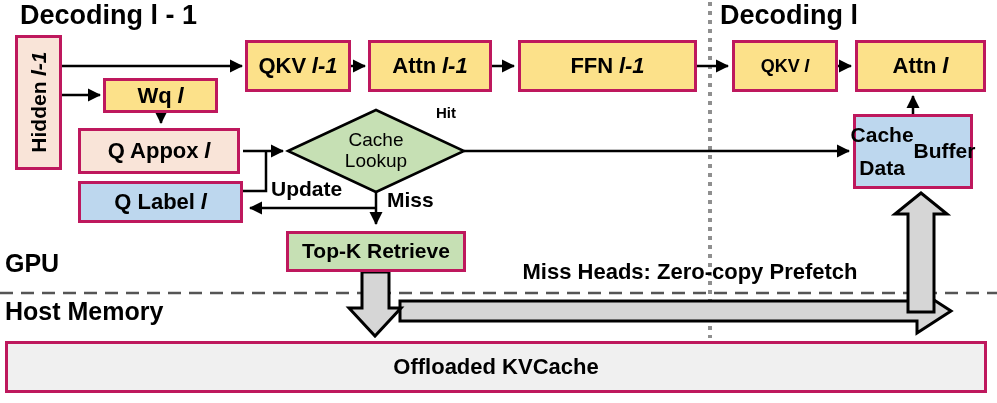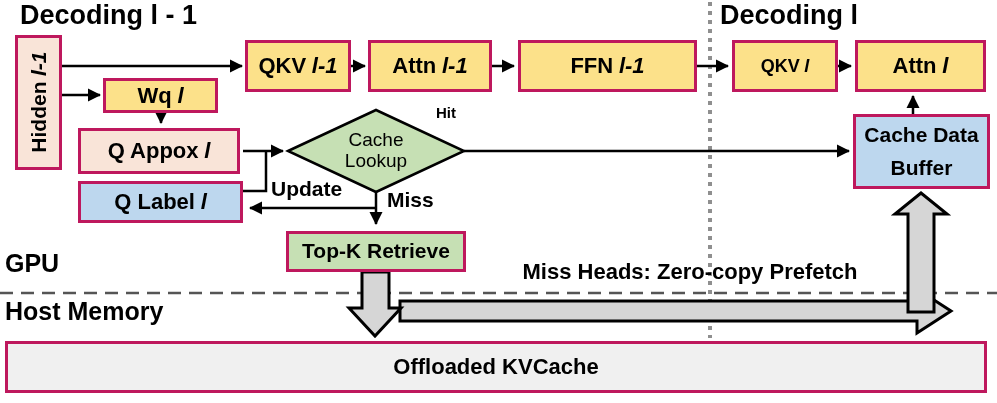--- a/index.html
+++ b/index.html
@@ -89,21 +89,21 @@
   </div>
   <div class="box pink" style="left:78px;top:128px;width:162px;height:46px;font-size:22px">
     <span><span>Q Appox</span><i>l</i></span>
   </div>
   <div class="box blue" style="left:78px;top:181px;width:165px;height:42px;font-size:22px">
     <span><span>Q Label</span><i>l</i></span>
   </div>
   <div class="box green" style="left:286px;top:231px;width:180px;height:41px;font-size:21px">
     <span>Top-K Retrieve</span>
   </div>
-  <div class="box blue" style="left:853px;top:114px;width:137px;height:75px;font-size:21px;flex-direction:column;line-height:1.55">
+  <div class="box blue" style="left:853px;top:114px;width:120px;height:75px;font-size:21px;flex-direction:row;line-height:1.55">
     <div>Cache Data</div>
     <div>Buffer</div>
   </div>
   <div class="box grayfill" style="left:5px;top:341px;width:982px;height:52px;font-size:22px">
     <span>Offloaded KVCache</span>
   </div>
 
   <div class="diamond-text" style="left:296px;top:128px;width:160px;height:46px;font-size:19px;line-height:1.1">
     <div>Cache</div>
     <div>Lookup</div>

